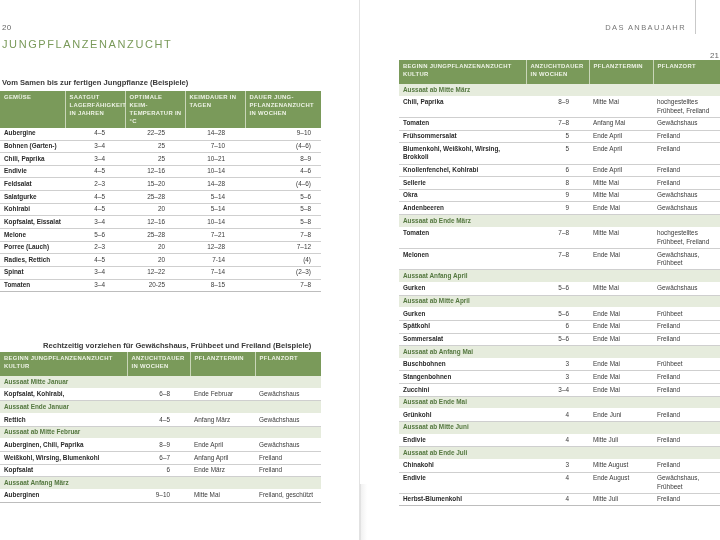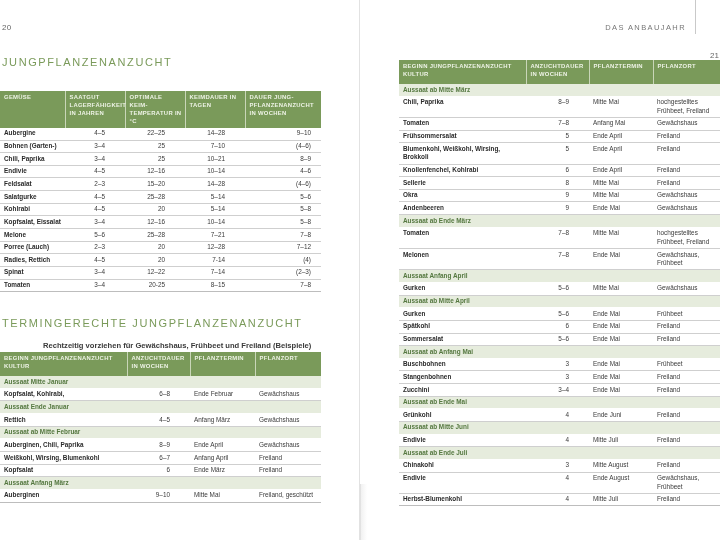--- a/index.html
+++ b/index.html
@@ -40,21 +40,22 @@
   .t2 td { height: 12.3px; }
   .t3 { left: 399px; top: 60px; width: 321px; }
   .t3 td { height: 12.2px; }
 </style>
 </head>
 <body>
 
 <div class="page page-left">
   <div class="page-num-left">20</div>
 
-  <h2 class="section-title" style="left:2px; top:56px;">JUNGPFLANZENANZUCHT</h2>
+  <h2 class="section-title" style="left:2px; top:38px;">JUNGPFLANZENANZUCHT</h2>
+  <div class="subtitle" style="left:2px; top:78px;">Vom Samen bis zur fertigen Jungpflanze (Beispiele)</div>
 
   <table class="t1">
     <colgroup>
         <col style="width:65px">
         <col style="width:60px">
         <col style="width:60px">
         <col style="width:60px">
         <col style="width:76px">
       </colgroup>
     <thead>
@@ -154,21 +155,20 @@
         <tr>
           <td class="name">Tomaten</td>
           <td class="num-c">3–4</td>
           <td class="num-c">20-25</td>
           <td class="num-c">8–15</td>
           <td class="num">7–8</td>
         </tr>
       </tbody>
   </table>
 
-  <h2 class="section-title" style="left:2px; top:317px;">TERMINGERECHTE JUNGPFLANZENANZUCHT</h2>
   <div class="subtitle" style="left:2px; top:341px;padding-left:41px;">Rechtzeitig vorziehen für Gewächshaus, Frühbeet und Freiland (Beispiele)</div>
 
   <table class="t2">
     <colgroup>
         <col style="width:127px">
         <col style="width:63px">
         <col style="width:65px">
         <col style="width:66px">
       </colgroup>
     <thead>

